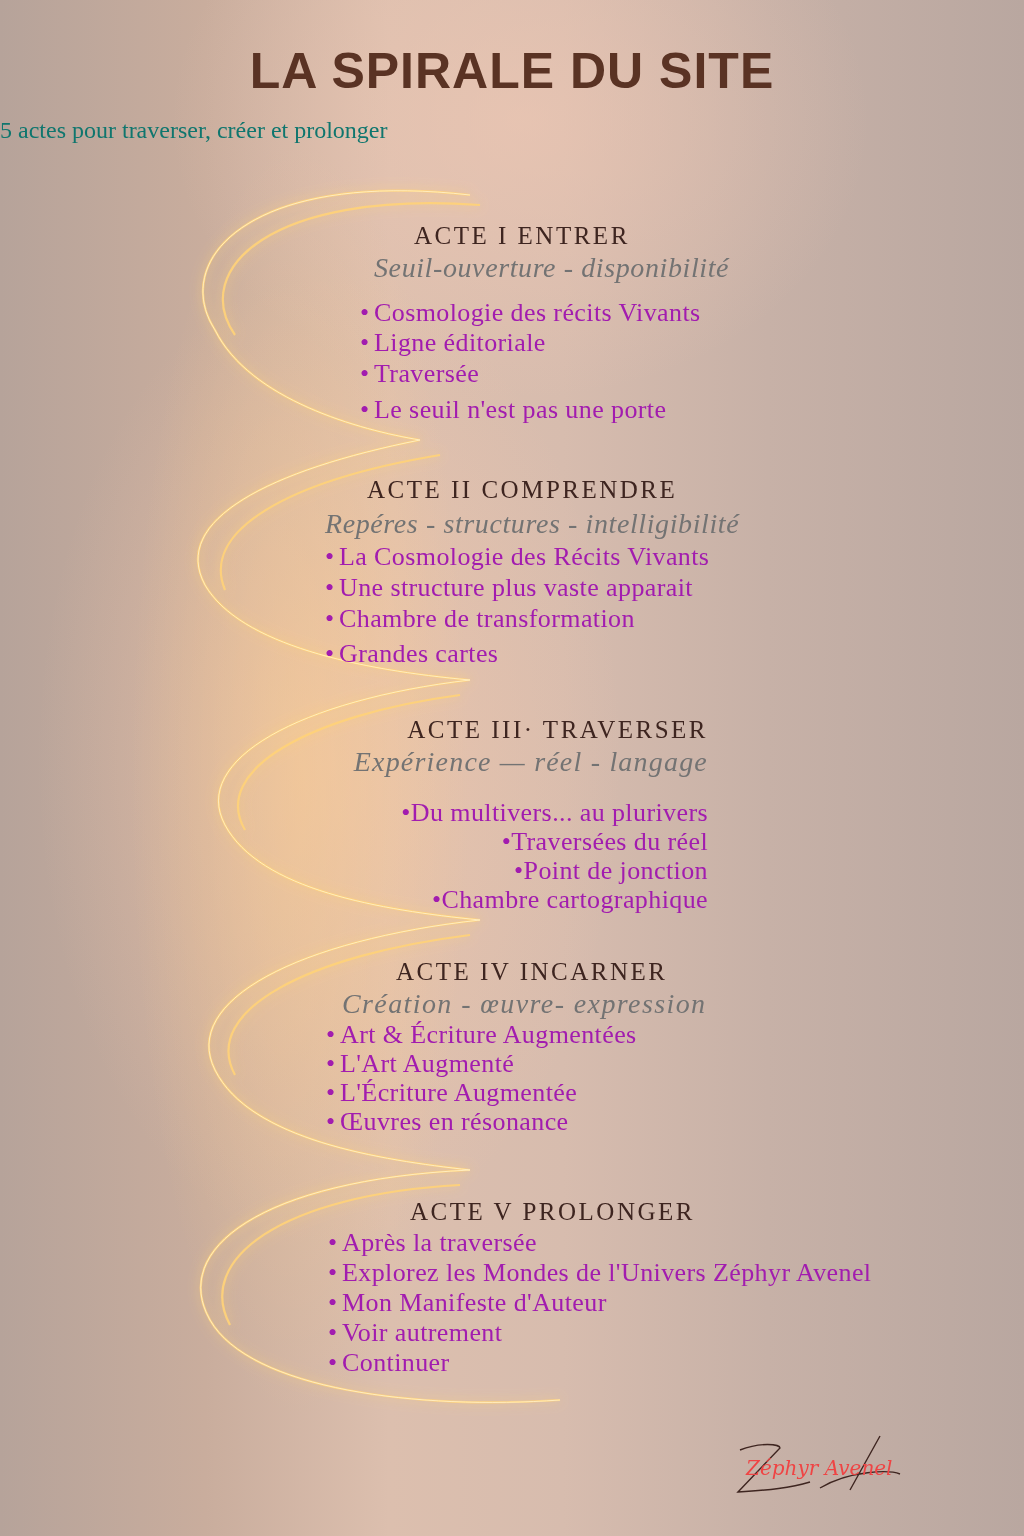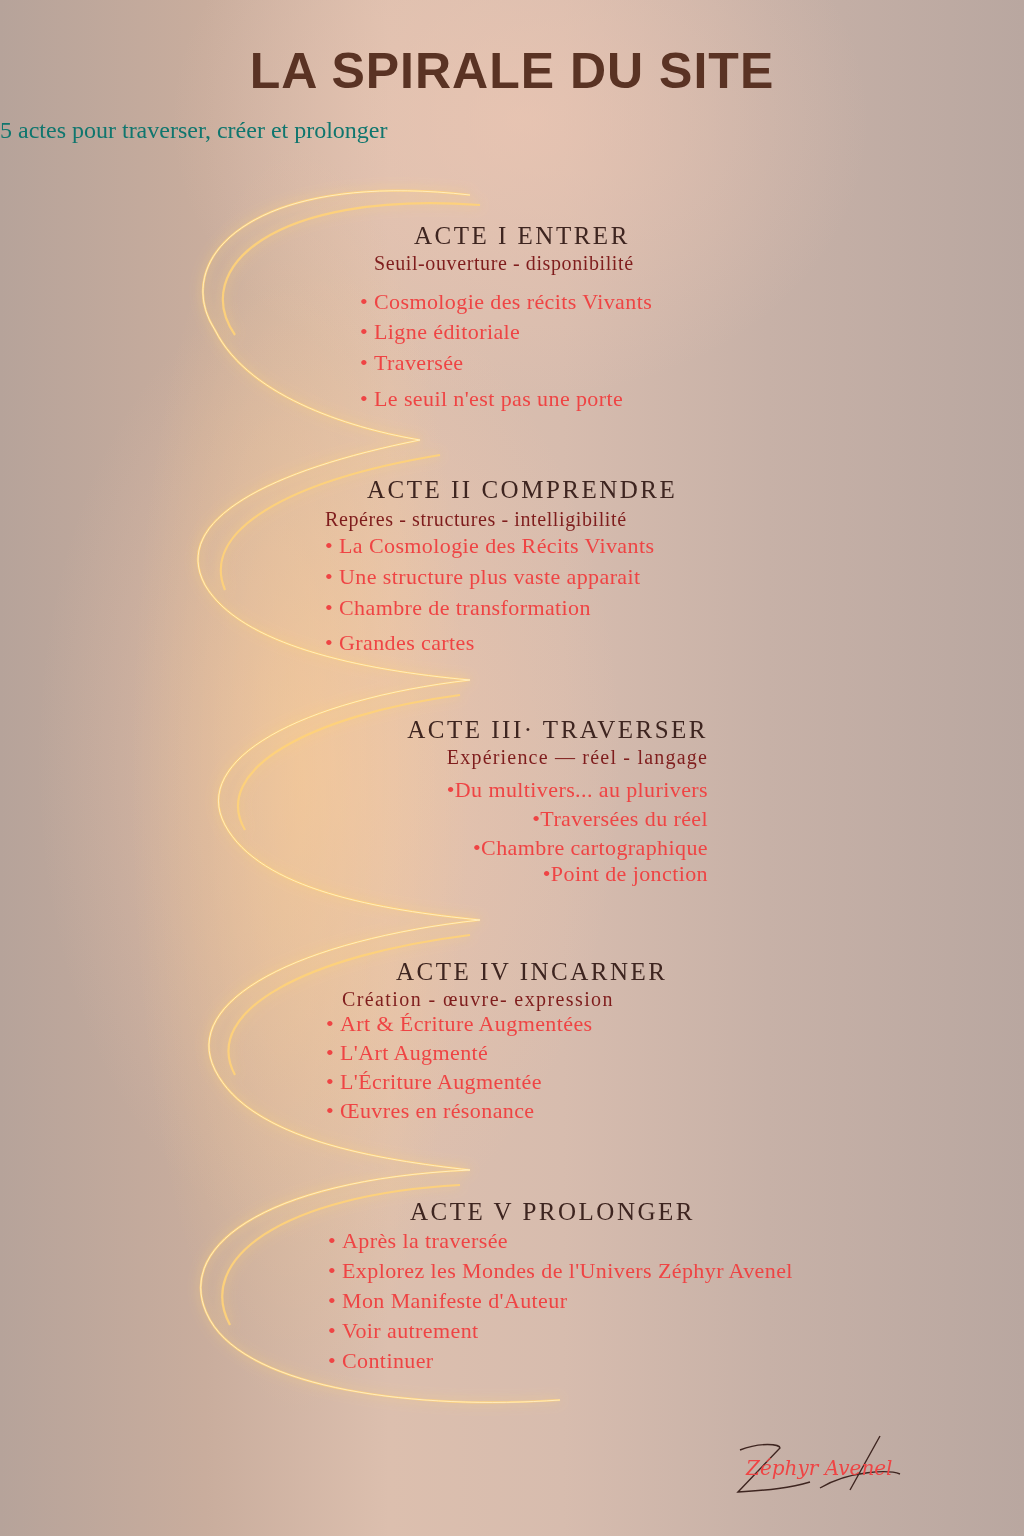--- a/index.html
+++ b/index.html
@@ -8,23 +8,23 @@
       radial-gradient(ellipse 420px 700px at 330px 760px, rgba(245,200,170,0.55), rgba(245,200,170,0) 70%),
       radial-gradient(ellipse 500px 400px at 520px 120px, rgba(240,200,180,0.6), rgba(240,200,180,0) 70%),
       linear-gradient(90deg,#b6a39a 0%,#c9ad9d 20%,#dcbfae 38%,#d7bcae 55%,#c7b1a7 75%,#b9a7a0 100%);
     font-family:"DejaVu Serif",serif;color:#3e2520;}
   .spiral{position:absolute;left:0;top:0;width:1024px;height:1536px;pointer-events:none;}
   .title{position:absolute;left:0;width:1024px;text-align:center;top:42px;
     font-family:"Liberation Sans",sans-serif;font-size:50px;letter-spacing:1px;color:#5a3324;margin:0;font-weight:bold;}
   .subtitle{position:absolute;left:0;width:976px;text-align:left;top:117px;font-family:"Liberation Serif",serif;font-size:24px;color:#0f766e;}
   .act{position:absolute;}
   .act h2{margin:0;font-family:"Liberation Serif",serif;font-weight:normal;font-size:25px;letter-spacing:2.5px;color:#3e2520;}
-  .act .sub{font-family:"Liberation Serif",serif;font-size:20px;letter-spacing:0.6px;color:#7f1d1d;}
+  .act .sub{font-family:"Liberation Serif",serif;font-style:italic;font-size:28px;letter-spacing:0.6px;color:#737373;}
   .act ul{list-style:none;margin:0;padding:0;}
-  .act li{font-family:"Liberation Serif",serif;font-size:22px;letter-spacing:0.4px;color:#ef4444;cursor:pointer;}
+  .act li{font-family:"Liberation Serif",serif;font-size:26px;letter-spacing:0.4px;color:#a21caf;cursor:pointer;}
   .act li .dot{display:inline-block;width:14px;}
   .sig{position:absolute;left:730px;top:1430px;width:190px;height:70px;}
   .sig-text{font-family:"DejaVu Serif",serif;font-style:italic;font-size:20px;color:#ef4444;}
 </style>
 </head>
 <body>
 
 <svg class="spiral" viewBox="0 0 1024 1536">
   <defs>
     <filter id="glow" x="-20%" y="-20%" width="140%" height="140%">
@@ -82,25 +82,25 @@
     <li style="height:31px;"><span class="dot">•</span><span>La Cosmologie des Récits Vivants</span></li>
     <li style="height:31px;"><span class="dot">•</span><span>Une structure plus vaste apparait</span></li>
     <li style="height:35px;"><span class="dot">•</span><span>Chambre de transformation</span></li>
     <li><span class="dot">•</span><span>Grandes cartes</span></li>
   </ul>
 </section>
 
 <section class="act" style="left:308px;top:716px;width:400px;text-align:right;">
   <h2 style="padding-left:40px;">ACTE III· TRAVERSER</h2>
   <div class="sub" style="padding-left:28px;margin-top:2px;letter-spacing:1.2px;">Expérience — réel - langage</div>
-  <ul style="margin-top:8px;">
+  <ul style="margin-top:20px;">
     <li style="height:29px;"><span class="dot">•</span><span>Du multivers... au plurivers</span></li>
     <li style="height:29px;"><span class="dot">•</span><span>Traversées du réel</span></li>
+    <li style="height:29px;"><span class="dot">•</span><span>Point de jonction</span></li>
     <li><span class="dot">•</span><span>Chambre cartographique</span></li>
-    <li style="height:29px;"><span class="dot">•</span><span>Point de jonction</span></li>
   </ul>
 </section>
 
 <section class="act" style="left:326px;top:958px;width:400px;">
   <h2 style="padding-left:70px;">ACTE IV INCARNER</h2>
   <div class="sub" style="padding-left:16px;margin-top:2px;letter-spacing:1.4px;">Création - œuvre- expression</div>
   <ul style="margin-top:0px;">
     <li style="height:29px;"><span class="dot">•</span><span>Art &amp; Écriture Augmentées</span></li>
     <li style="height:29px;"><span class="dot">•</span><span>L'Art Augmenté</span></li>
     <li style="height:29px;"><span class="dot">•</span><span>L'Écriture Augmentée</span></li>

